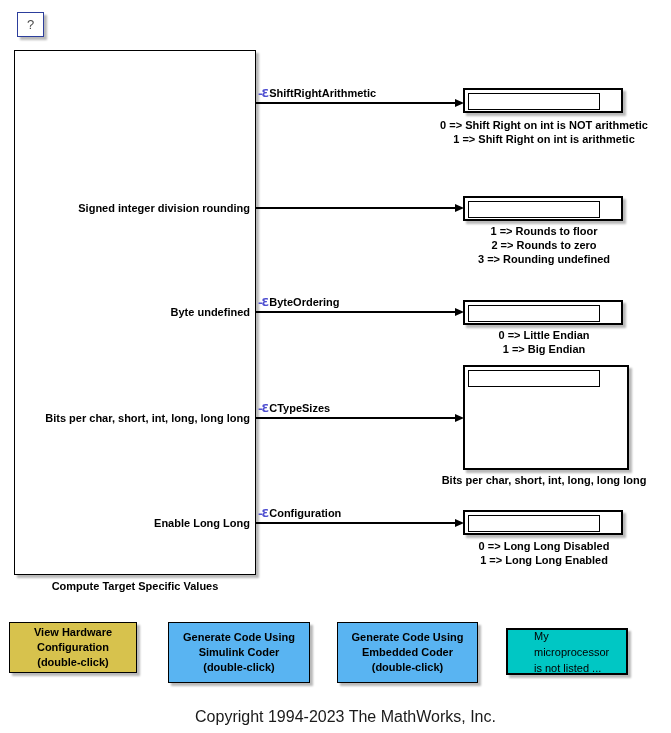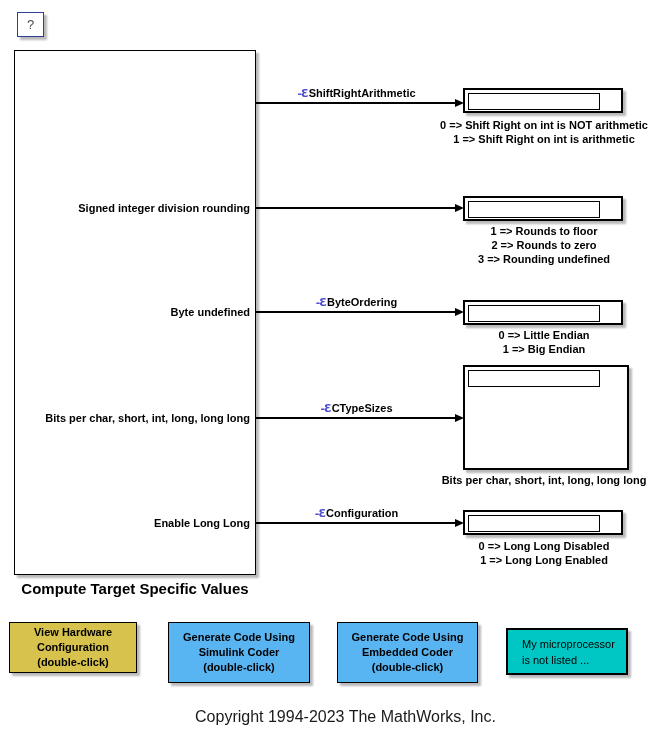--- a/index.html
+++ b/index.html
@@ -21,37 +21,37 @@
     font-size: 13px; color: #4a4a4a; cursor: pointer;
   }
   
   .subsystem {
     position: absolute; left: 14px; top: 50px; width: 242px; height: 525px;
     background: #fff; border: 1.5px solid #000; box-sizing: border-box;
     box-shadow: 3px 3px 2px #b9b9b9;
   }
   .subsystem-label {
     position: absolute; left: 14px; top: 580px; width: 242px;
-    text-align: center; font-size: 15px; font-weight: bold;
+    text-align: center; font-size: 11px; font-weight: bold;
   }
   .port-label {
     position: absolute; left: 20px; width: 230px; height: 14px; line-height: 14px;
     text-align: right; font-size: 11px; font-weight: bold; white-space: nowrap;
   }
   .signal-line {
     position: absolute; left: 256px; width: 201px; height: 1.5px; background: #000;
   }
   .arrowhead {
     position: absolute; left: 455px; width: 0; height: 0;
     border-top: 4.5px solid transparent; border-bottom: 4.5px solid transparent;
     border-left: 9px solid #000;
   }
   .signal-label {
     position: absolute; left: 258px; width: 197px; height: 14px; line-height: 14px;
-    text-align: center; font-size: 11px; font-weight: bold; white-space: nowrap;
+    text-align: left; font-size: 11px; font-weight: bold; white-space: nowrap;
   }
   .signal-label .badge {
     font-family: "DejaVu Sans", sans-serif;
     color: #4f4fd0; font-weight: bold; letter-spacing: -1px; padding-right: 1px;
   }
   .display {
     position: absolute; left: 463px; background: #fff;
     border: 2px solid #000; box-sizing: border-box;
     box-shadow: 3px 3px 2px #b9b9b9;
   }
@@ -70,21 +70,21 @@
     text-align: center; font-size: 11px; font-weight: bold; line-height: 15px;
     border: 1px solid #000; box-shadow: 3px 3px 2px #b9b9b9;
     white-space: pre-line; cursor: pointer;
   }
   .btn-yellow { left: 9px;   top: 622px; width: 128px; height: 51px; background: #d7c24d; }
   .btn-blue-1 { left: 168px; top: 622px; width: 142px; height: 61px; background: #59b4f2; }
   .btn-blue-2 { left: 337px; top: 622px; width: 141px; height: 61px; background: #59b4f2; }
   .btn-cyan   {
     left: 506px; top: 628px; width: 122px; height: 47px; background: #00c7c4;
     font-weight: normal; justify-content: flex-start; text-align: left;
-    padding-left: 14px; border-width: 2px; line-height: 16px;
+    padding-left: 26px; border-width: 2px; line-height: 16px;
   }
   .copyright {
     position: absolute; left: 20px; top: 708px; width: 651px;
     text-align: center; font-size: 16px; color: #1a1a1a;
   }
 </style>
 </head>
 <body>
 
 <div class="canvas">

